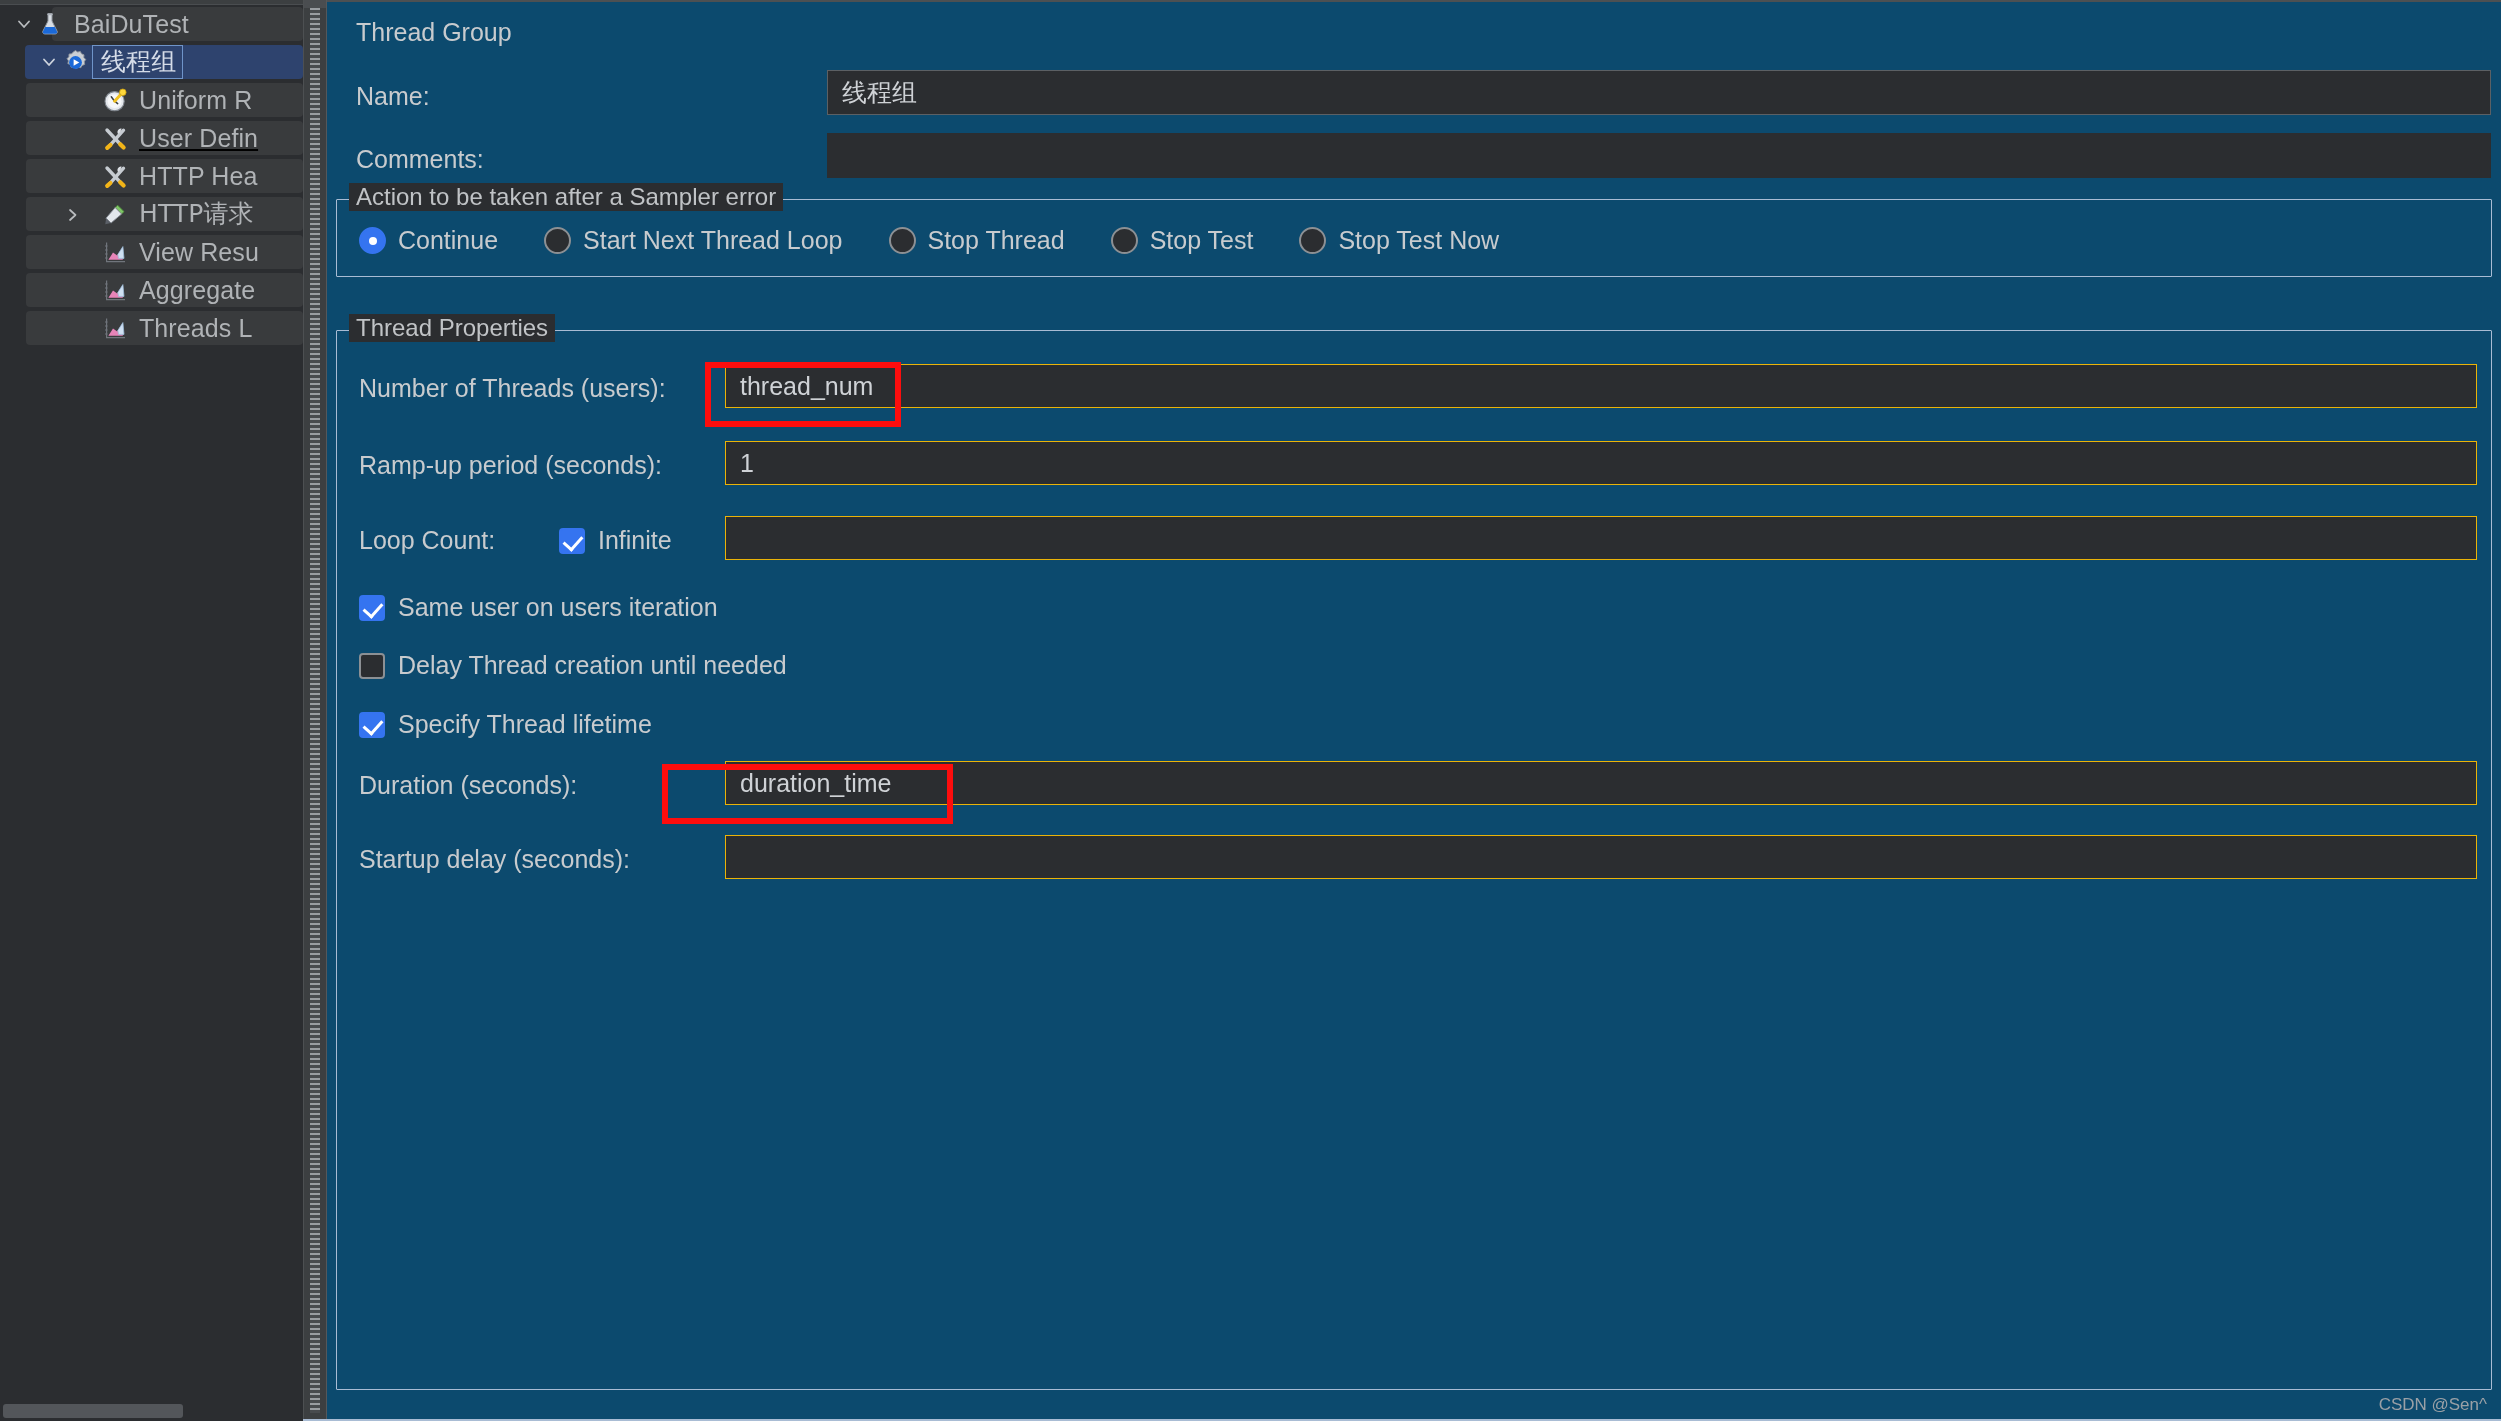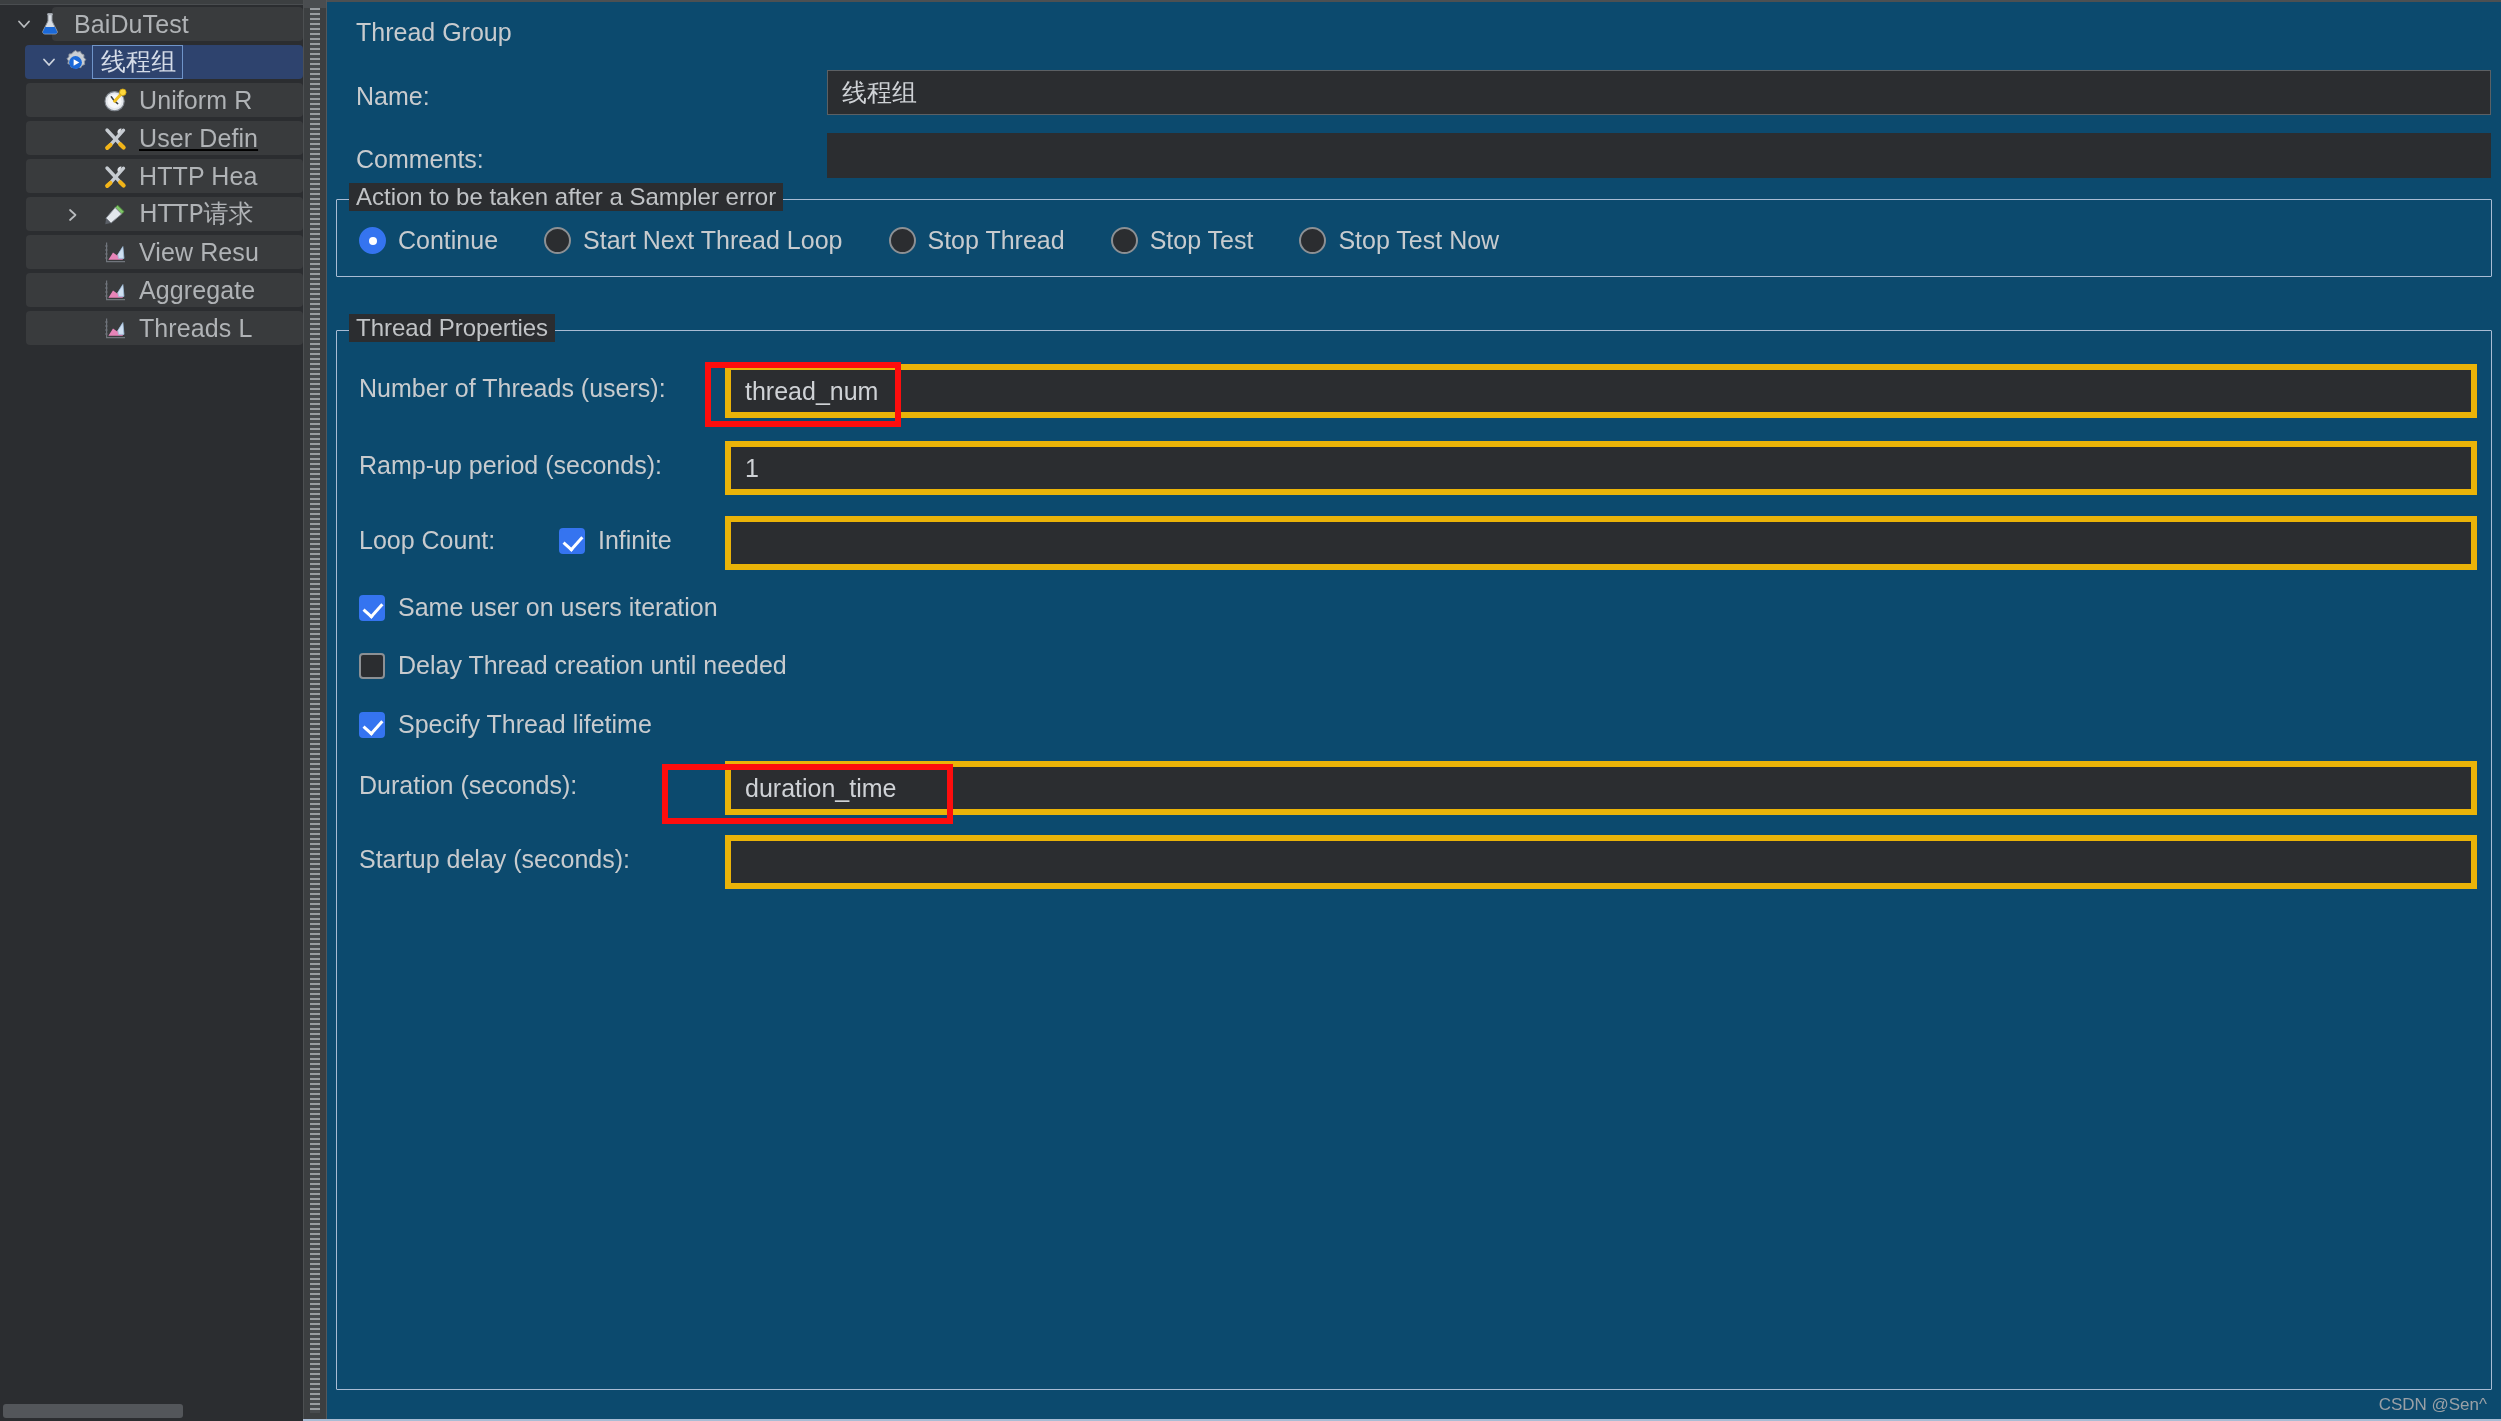--- a/index.html
+++ b/index.html
@@ -301,23 +301,23 @@
   .prop-label {
     position: absolute;
     left: 22px;
     top: 10px;
     font-size: 25px;
     color: #c8cbce;
     white-space: nowrap;
   }
   .prop-input {
     position: absolute;
-    height: 54px;
-    background: #2b2d30;
-    border: 6px solid #eab308;
+    height: 44px;
+    background: #2b2d30;
+    border: 1px solid #eab308;
     color: #cfd2d6;
     font-size: 25px;
     padding: 16px 14px;
     line-height: 44px;
     outline: none;
     font-family: "Liberation Sans", sans-serif;
   }
 
   
   .cb-item {

